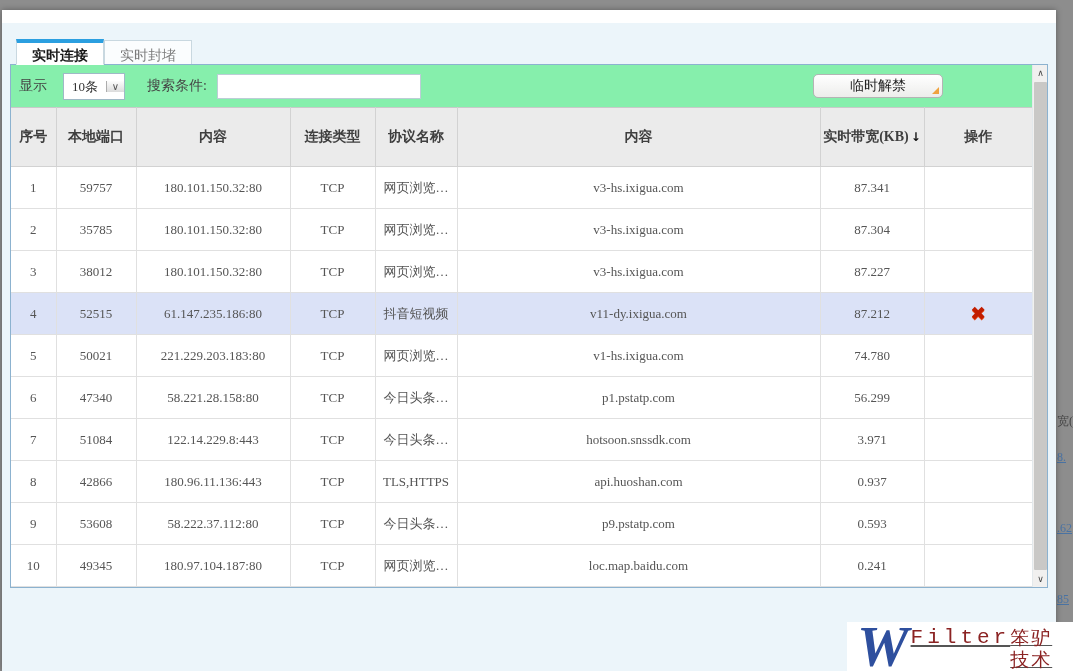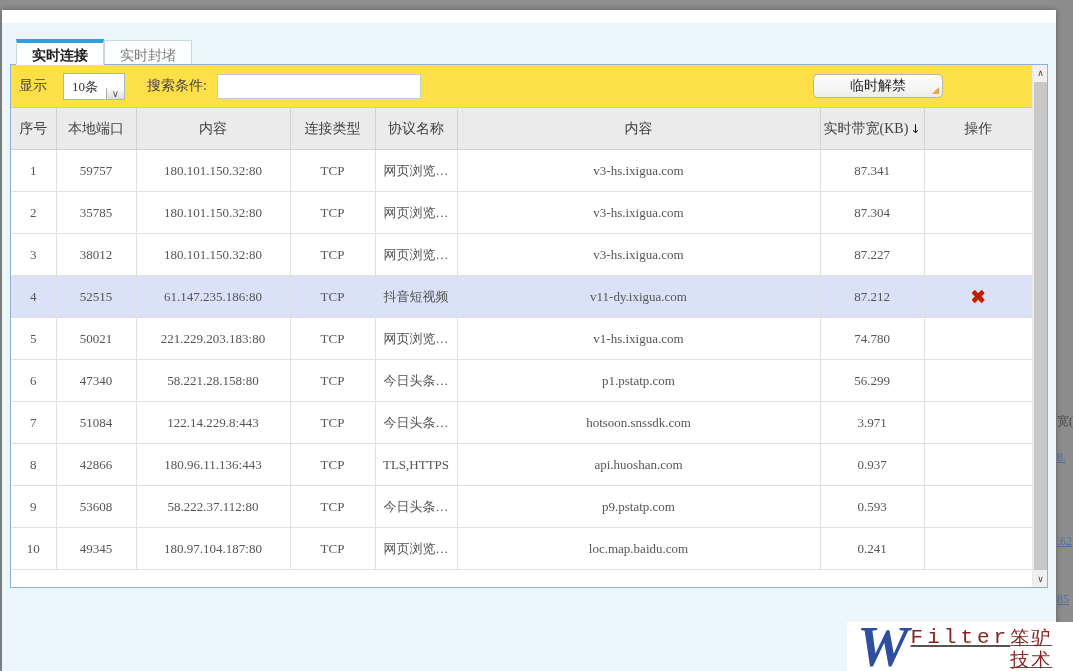--- a/index.html
+++ b/index.html
@@ -49,26 +49,26 @@
 
   
   .panel {
     position:relative; margin:0 8px; height:524px;
     border:1px solid #8cb2cf; background:#fff; z-index:2;
   }
   .panel-inner { margin-right:15px; height:100%; overflow:hidden; }
 
   
   .toolbar {
-    height:42px; background:#fde047; display:flex; align-items:center;
+    height:42px; background:#86efac; display:flex; align-items:center;
     padding:0 8px; position:relative;
   }
   .toolbar-label { color:#444; font-size:14px; }
   .select-box {
-    display:flex; align-items:flex-end; height:27px; border:1px solid #9fb9c6;
+    display:flex; align-items:center; height:27px; border:1px solid #9fb9c6;
     background:#fff; margin:0 22px 0 16px; cursor:pointer;
   }
   .select-value { width:42px; text-align:center; line-height:25px; color:#333; font-size:13px; }
   .select-arrow {
     width:18px; background:linear-gradient(#fdfdfd,#dcdcdc); border-left:1px solid #adadad;
     display:flex; align-items:center; justify-content:center; color:#555; font-size:10px;
     font-family:"DejaVu Sans",sans-serif;
   }
   .search-input {
     width:204px; height:25px; border:1px solid #bccdd6; background:#fff;
@@ -80,22 +80,22 @@
     font-family:inherit; font-size:14px; color:#222; cursor:pointer; line-height:20px; position:absolute;margin-left:12px;
   }
   .btn-grip {
     position:absolute; right:3px; bottom:3px; width:0; height:0;
     border-left:7px solid transparent; border-bottom:7px solid #f0a33f;
   }
 
   
   table { border-collapse:collapse; table-layout:fixed; width:100%; }
   th {
-    background:#ebebeb; color:#3f3f3f; font-weight:normal; font-size:14px;
-    height:42px; border:1px solid #d2d2d2; border-top:1px solid #c9c9c9;
+    background:#ebebeb; color:#3f3f3f; font-weight:bold; font-size:14px;
+    height:59px; border:1px solid #d2d2d2; border-top:1px solid #c9c9c9;
   }
   th:first-child, td:first-child { border-left:none; }
   th:last-child, td:last-child { border-right:none; }
   td {
     height:42px; text-align:center; border:1px solid #e0e0e0; border-top:none;
     color:#555; font-size:13px; background:#fff; overflow:hidden; white-space:nowrap;
   }
   tr.highlight td { background:#dbe2f7; }
   .sort-icon { font-size:12px; color:#111; margin-left:2px; font-family:"DejaVu Sans",sans-serif; }
   .block-x {
@@ -134,21 +134,21 @@
     font-size:21px; line-height:22px; letter-spacing:4px; color:#8b2323;
   }
   .logo-sub { font-size:19px; line-height:22px; color:#8b2323; letter-spacing:2px; }
 </style>
 </head>
 <body>
 
 <div class="bg-strip">
     <div class="bg-frag header-frag" style="top: 413px;">宽(</div>
     <div class="bg-frag" style="top: 450px;">8.</div>
-    <div class="bg-frag" style="top: 534px;">.62</div>
+    <div class="bg-frag" style="top: 521px;">.62</div>
     <div class="bg-frag" style="top: 547px; padding-left: 40px;">86</div>
     <div class="bg-frag" style="top: 592px;">85</div>
   </div>
 
 <div class="modal">
   <div class="white-strip"></div>
 
   <div class="tabs">
     <div class="tab active">
       <span>实时连接</span>

